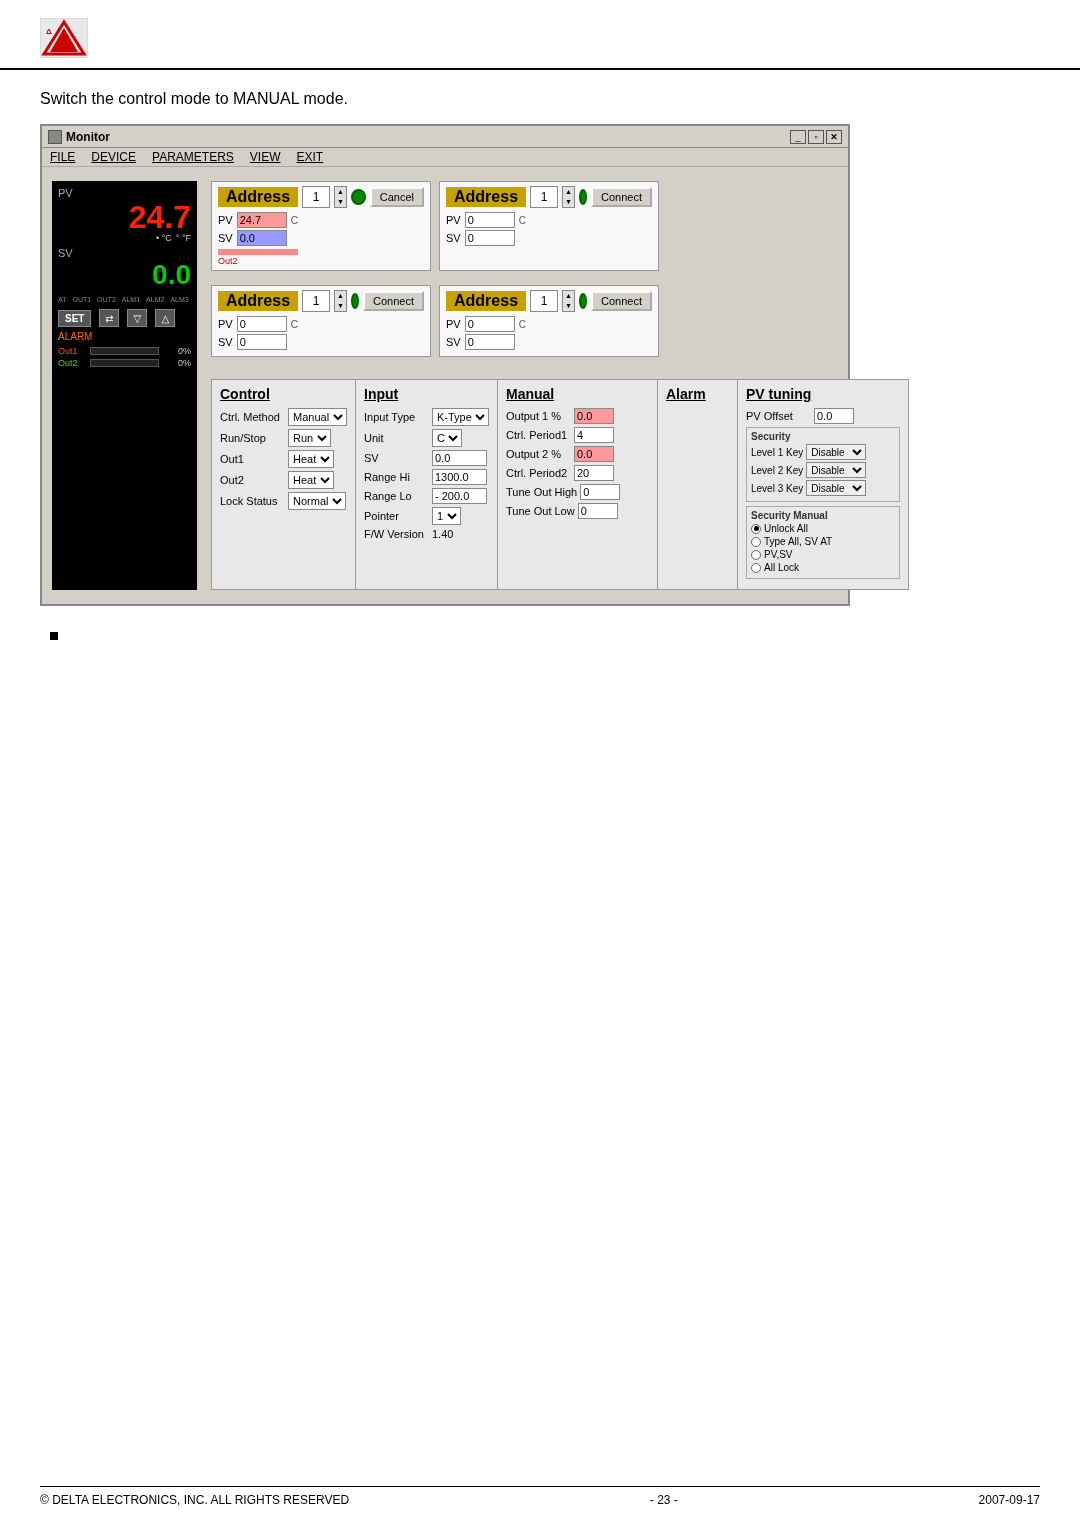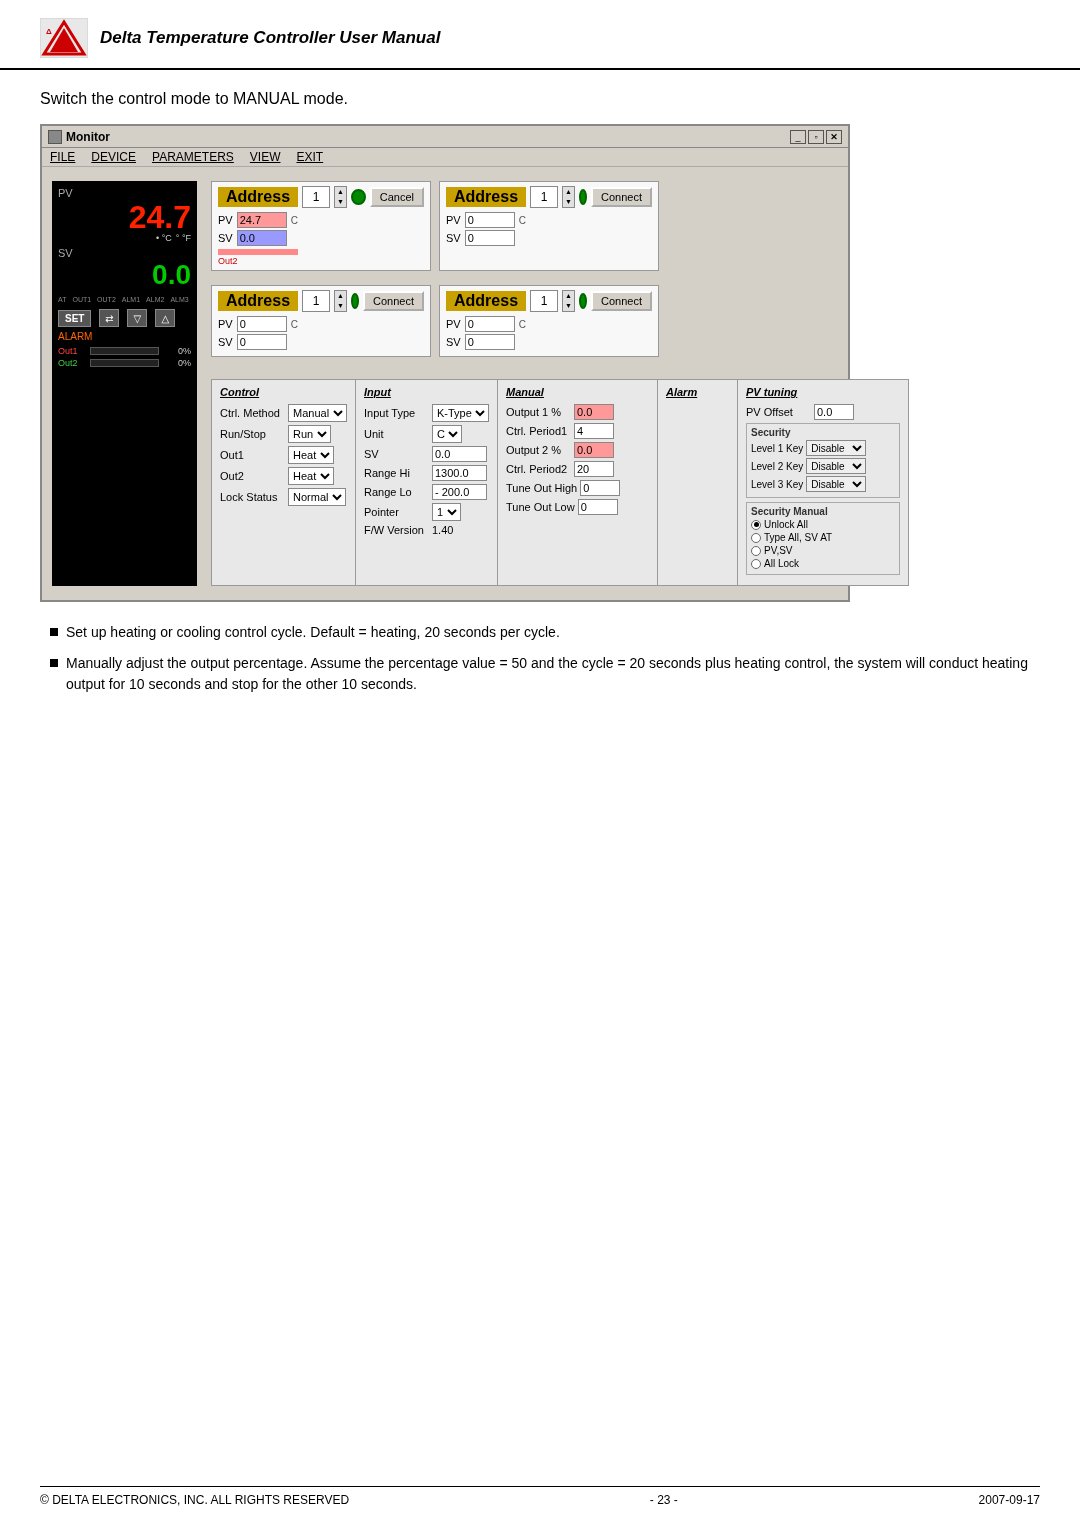--- a/index.html
+++ b/index.html
@@ -326,24 +326,23 @@
     .param-panel {
       border-right: 1px solid #999;
       padding: 6px 8px;
       min-width: 130px;
     }
     .param-panel:last-child {
       border-right: none;
     }
     .param-panel-title {
       font-weight: bold;
-      font-size: 11px;
+      font-size: 14px;
       margin-bottom: 6px;
       text-decoration: underline;
-      font-style: italic;
     }
     .param-row {
       display: flex;
       align-items: center;
       gap: 3px;
       margin-bottom: 3px;
       font-size: 11px;
     }
     .param-label {
       min-width: 65px;
@@ -475,21 +474,20 @@
 <body>
 
 <div class="page-header">
 
   <svg class="header-logo" viewBox="0 0 48 40" xmlns="http://www.w3.org/2000/svg">
     <rect width="48" height="40" fill="#e8e8e8" stroke="#ccc" stroke-width="1"></rect>
     <polygon points="24,4 44,36 4,36" fill="none" stroke="#cc0000" stroke-width="3"></polygon>
     <polygon points="24,10 38,34 10,34" fill="#cc0000"></polygon>
     <text x="6" y="16" font-size="8" font-weight="bold" fill="#cc0000">Δ</text>
   </svg>
-  <span class="header-title">Delta Temperature Controller User Manual</span>
 </div>
 
 <div class="main-content">
 
   <p class="intro-text">Switch the control mode to MANUAL mode.</p>
 
   <div class="monitor-window">
 
     <div class="monitor-titlebar">
       <div class="monitor-titlebar-left">
@@ -815,25 +813,20 @@
           </div>
 
         </div>
       </div>
     </div>
   </div>
 
   <div class="bullet-list">
     <div class="bullet-item">
       <div class="bullet-square"></div>
-      <span>Set up heating or cooling control cycle. Default = heating, 20 seconds per cycle.</span>
-    </div>
-    <div class="bullet-item">
-      <div class="bullet-square"></div>
-      <span>Manually adjust the output percentage. Assume the percentage value = 50 and the cycle = 20 seconds plus heating control, the system will conduct heating output for 10 seconds and stop for the other 10 seconds.</span>
     </div>
   </div>
 
 </div>
 
 <div class="page-footer">
   <span>© DELTA ELECTRONICS, INC. ALL RIGHTS RESERVED</span>
   <span>- 23 -</span>
   <span>2007-09-17</span>
 </div>

